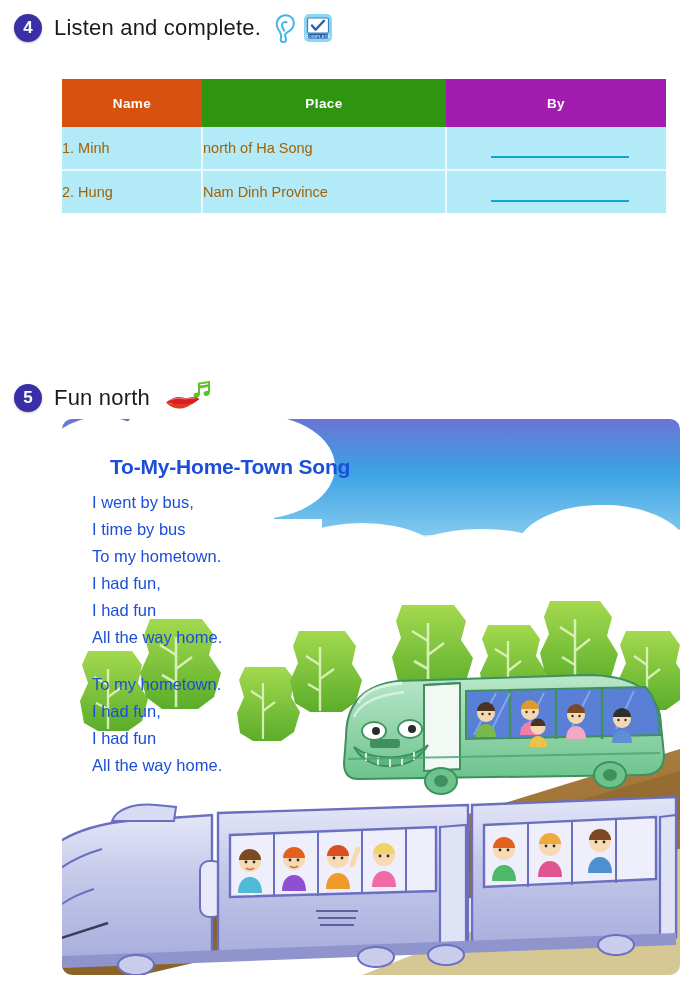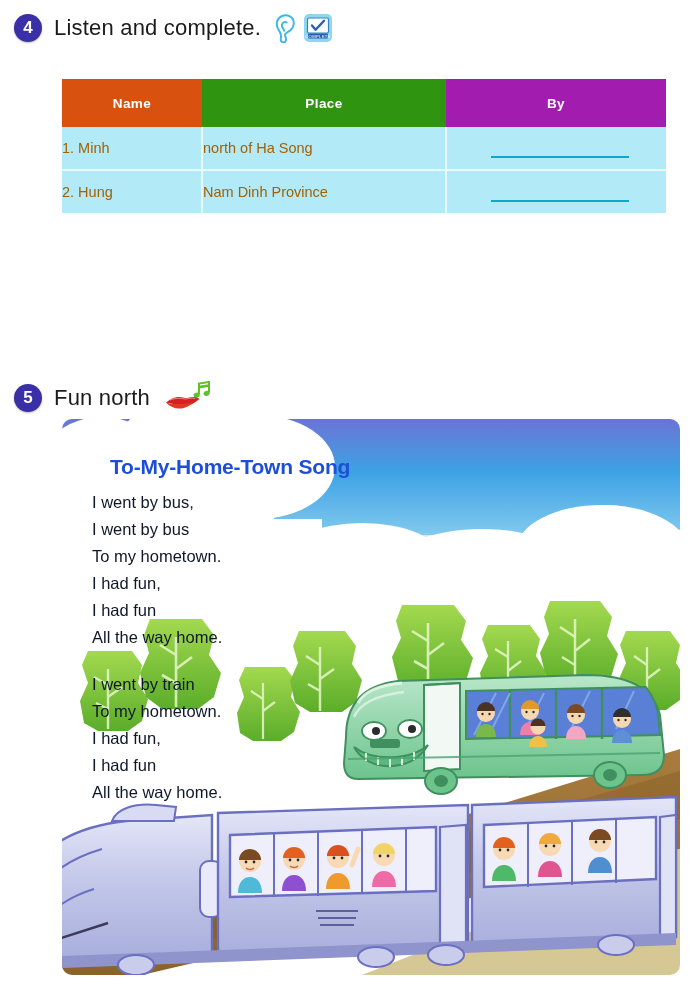--- a/index.html
+++ b/index.html
@@ -103,21 +103,21 @@
   }
   .lyrics {
     position: absolute;
     left: 92px; top: 489px;
     width: 240px;
   }
   .verse { margin: 0 0 0 0; }
   .verse + .verse { margin-top: 20px; }
   .lyric-line {
     font-size: 16.5px;
-    color: #0f172a;
+    color: #1d4ed8;
     line-height: 27px;
     white-space: nowrap;
   }
 </style>
 </head>
 <body>
 
 <div class="page">
 
   <div class="section-head" style="left:14px; top:13px;">
@@ -450,28 +450,27 @@
 
       </g>
     </svg>
   </div>
 
   <div class="song-title">To-My-Home-Town Song</div>
 
   <div class="lyrics">
     <div class="verse">
       <div class="lyric-line">I went by bus,</div>
-      <div class="lyric-line">I went by bus</div>
+      <div class="lyric-line">I time by bus</div>
       <div class="lyric-line">To my hometown.</div>
       <div class="lyric-line">I had fun,</div>
       <div class="lyric-line">I had fun</div>
       <div class="lyric-line">All the way home.</div>
     </div>
     <div class="verse">
-      <div class="lyric-line">I went by train</div>
       <div class="lyric-line">To my hometown.</div>
       <div class="lyric-line">I had fun,</div>
       <div class="lyric-line">I had fun</div>
       <div class="lyric-line">All the way home.</div>
     </div>
   </div>
 
 </div>
 
 </body></html>

